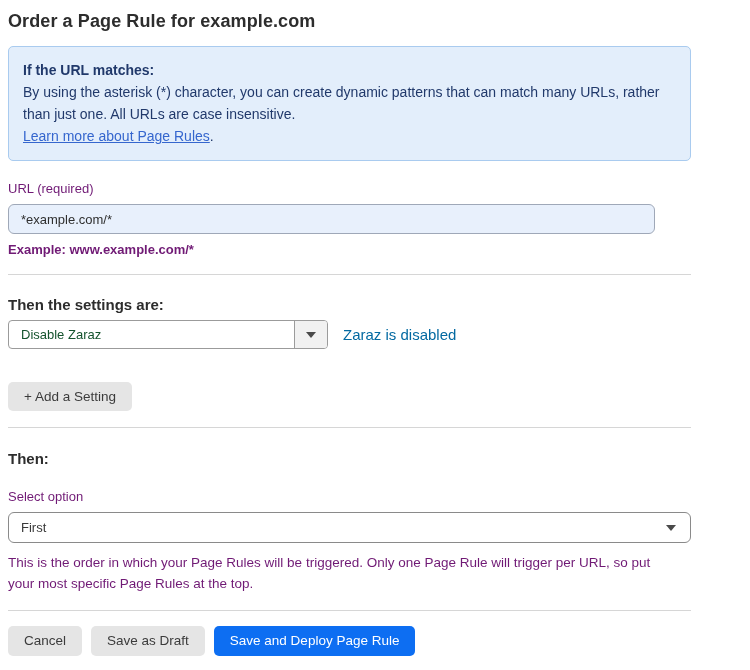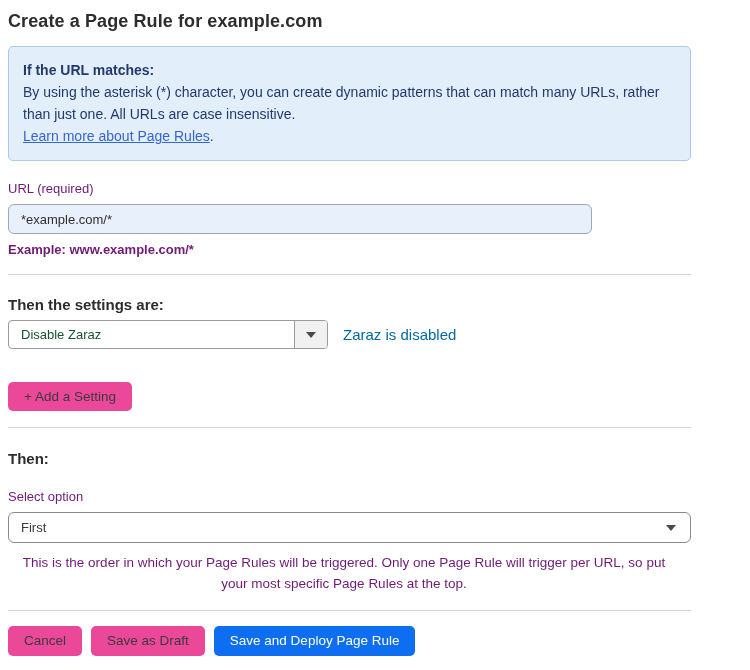--- a/index.html
+++ b/index.html
@@ -44,21 +44,21 @@
   
   .field-label, .helper-text {
     font-size: 13px;
     color: #701a75;
     line-height: 16px;
   }
   .url-label { margin-top: 20px; }
   .url-input {
     display: block;
     margin-top: 7px;
-    width: 584px;
+    width: 647px;
     height: 30px;
     background: var(--input-bg, #E8F0FC);
     border: 1px solid #9FA8B8;
     border-radius: 6px;
     padding: 0 12px;
     font-family: "Liberation Sans", "DejaVu Sans", sans-serif;
     font-size: 13px;
     color: #2f2f2f;
     outline: none;
   }
@@ -120,21 +120,21 @@
     font-size: 15px;
     color: #0369a1;
   }
   .btn {
     display: inline-block;
     border: none;
     border-radius: 5px;
     font-family: "Liberation Sans", "DejaVu Sans", sans-serif;
     font-size: 13.5px;
     color: #3b3b3b;
-    background: #ec4899;
+    background: #e5e5e5;
     padding: 0 16px;
     height: 30px;
     line-height: 30px;
     cursor: pointer;
   }
   .add-setting-btn { margin-top: 33px; height: 29px; line-height: 29px; }
   .order-heading { margin-top: 22px; }
   .order-label { margin-top: 22px; }
   .order-select {
     margin-top: 7px;
@@ -150,38 +150,37 @@
     font-size: 13px;
     color: #3a3a3a;
     cursor: pointer;
     text-align: center;
   }
   .order-help {
     margin-top: 9px;
     max-width: 672px;
     font-size: 13.5px;
     line-height: 21px;
-    text-align: center;
   }
   .actions {
     margin-top: 15px;
     display: flex;
     gap: 9px;
   }
   .btn-primary {
     background: var(--accent-blue, #0D6EF2);
     color: #ffffff;
   }
 </style>
 </head>
 <body>
 
 <div class="content">
 
-  <h1 class="page-title">Create a Page Rule for example.com</h1>
+  <h1 class="page-title">Order a Page Rule for example.com</h1>
 
   <div class="info-box">
     <div class="info-heading">If the URL matches:</div>
     <div class="info-body">By using the asterisk (*) character, you can create dynamic patterns that can match many URLs, rather than just one. All URLs are case insensitive.</div>
     <div><a class="info-link">Learn more about Page Rules</a><span>.</span></div>
   </div>
 
   <div class="field-label url-label">URL (required)</div>
   <input class="url-input" type="text" value="*example.com/*" style="">
   <div class="field-label url-example">Example: www.example.com/*</div>

